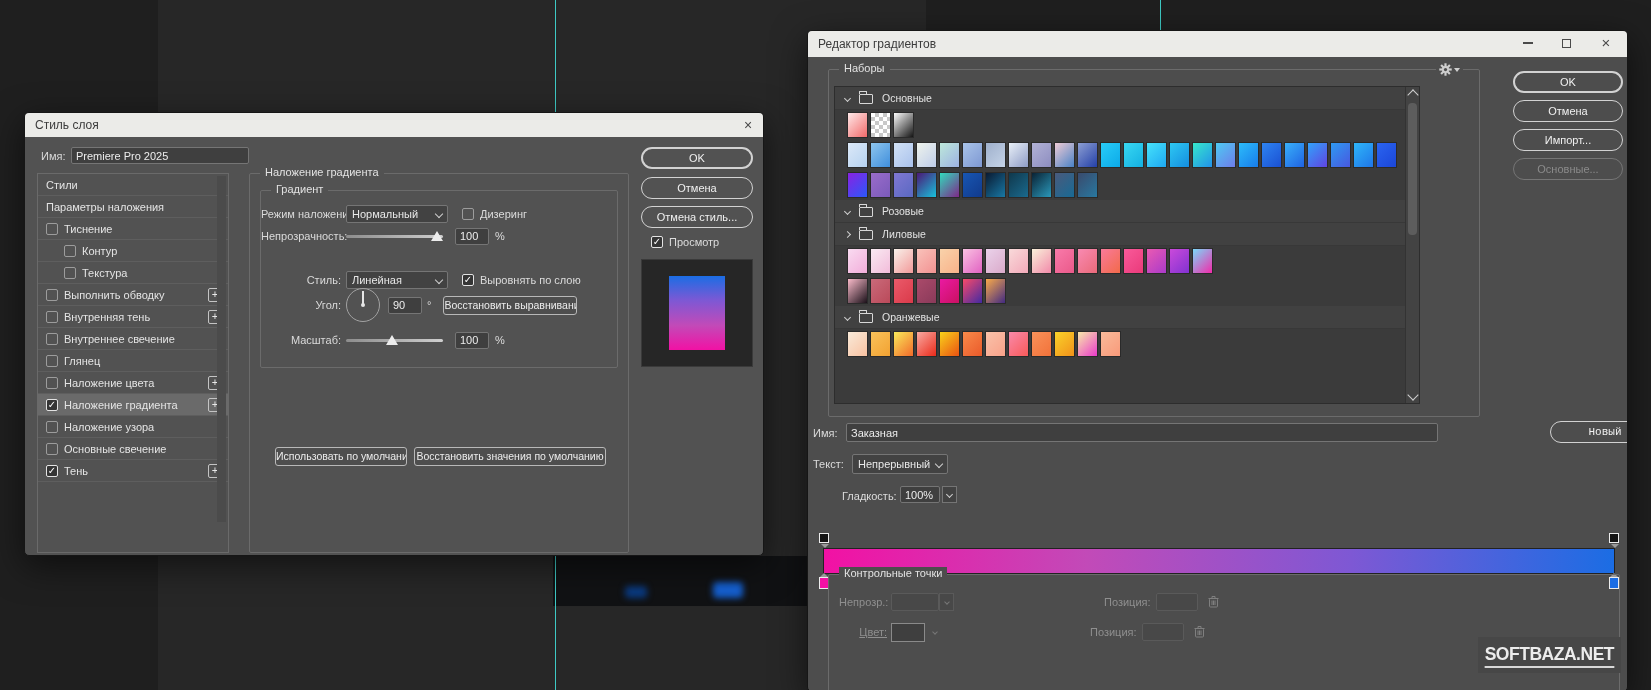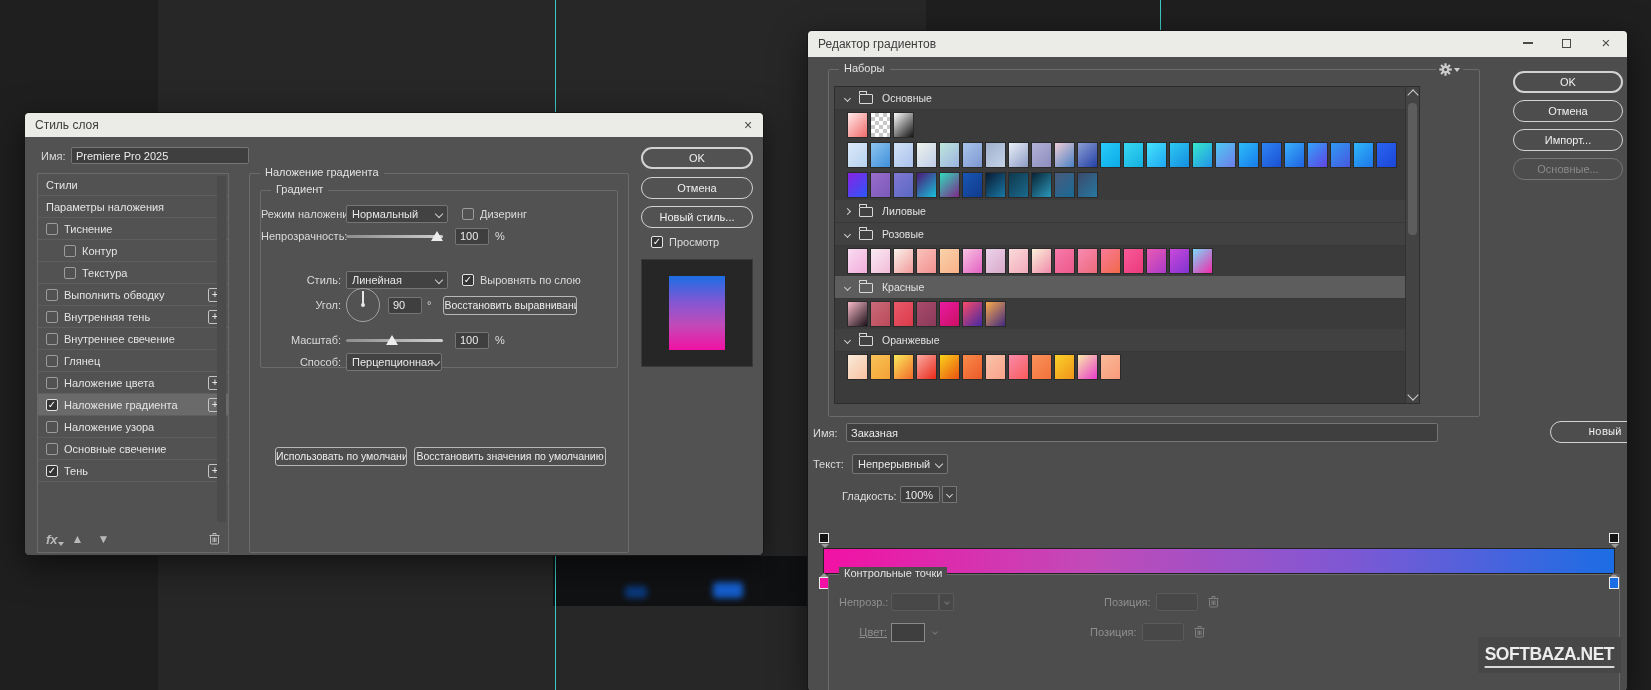--- a/index.html
+++ b/index.html
@@ -149,33 +149,20 @@
             <span class="cb"></span>
             <span>Основные свечение</span>
           </div>
           <div class="ls-item">
             <span class="cb on"></span>
             <span>Тень</span>
             <span class="plus">+</span>
           </div>
         </div>
       <div style="position:absolute;right:2px;top:2px;bottom:30px;width:9px;background:#4b4b4b;"></div>
-      <div class="ls-foot">
-        <span class="fxi">fx</span>
-        <span style="font-size:12px;">▲</span>
-        <span style="font-size:12px;">▼</span>
-        <span style="margin-left:auto;" class="trash">
-          <svg viewBox="0 0 11 13" width="11" height="13">
-              <g fill="none" stroke="#bdbdbd" stroke-width="1">
-                <rect x="1.5" y="3.5" width="8" height="8.5" rx="1"></rect>
-                <path d="M0.5 3.5h10 M4 3.5V1.5h3v2 M4 5.5v4.5 M5.5 5.5v4.5 M7 5.5v4.5"></path>
-              </g>
-            </svg>
-        </span>
-      </div>
     </div>
 
     <div class="groupbox" style="left:224px;top:60px;width:380px;height:380px;">
       <span class="grouplabel">Наложение градиента</span>
 
       <div class="groupbox" style="left:10px;top:16px;width:358px;height:178px;background:#525252;">
         <span class="grouplabel" style="background:#525252;">Градиент</span>
 
         <div class="irow" style="top:14px;">
           <span class="ilabel">Режим наложения:</span>
@@ -222,36 +209,29 @@
         <div class="irow" style="top:140px;">
           <span class="ilabel">Масштаб:</span>
           <div class="slider">
             <div class="track"></div>
             <div class="thumb" style="left:calc(47% - 6px);"></div>
           </div>
           <input class="valbox" style="margin-left: 12px;" value="100">
           <span style="margin-left:6px;">%</span>
         </div>
 
-        <div class="irow" style="top:162px;">
-          <span class="ilabel">Способ:</span>
-          <div class="dropdown" style="width:96px;">
-            <span>Перцепционная</span>
-              <span class="chev"></span>
-          </div>
-        </div>
       </div>
 
       <div class="rectbtn" style="left:25px;top:273px;width:132px;">Использовать по умолчанию</div>
       <div class="rectbtn" style="left:164px;top:273px;width:192px;">Восстановить значения по умолчанию</div>
     </div>
 
     <div class="pill default" style="left:616px;top:34px;width:112px;">OK</div>
     <div class="pill" style="left:616px;top:64px;width:112px;">Отмена</div>
-    <div class="pill" style="left:616px;top:93px;width:112px;">Новый стиль...</div>
+    <div class="pill" style="left:616px;top:93px;width:112px;">Отмена стиль...</div>
     <div style="position:absolute;left:626px;top:123px;display:flex;align-items:center;">
       <span class="cb on"></span>
       <span style="margin-left:6px;">Просмотр</span>
     </div>
     <div id="ls-preview-box">
       <div id="ls-preview-grad" style="background: linear-gradient(rgb(27, 109, 228), rgb(126, 88, 212), rgb(194, 74, 184), rgb(242, 17, 164));"></div>
     </div>
   </div>
 
   <div id="ge" class="dialog" style="left:807px;top:30px;width:821px;height:662px;background:#4d4d4d;">
@@ -328,51 +308,46 @@
             <span class="swatch" style="background: linear-gradient(135deg, rgb(76, 24, 118), rgb(24, 192, 218));"></span>
             <span class="swatch" style="background: linear-gradient(135deg, rgb(50, 218, 188), rgb(126, 40, 136));"></span>
             <span class="swatch" style="background: linear-gradient(135deg, rgb(24, 86, 178), rgb(17, 58, 140));"></span>
             <span class="swatch" style="background: linear-gradient(135deg, rgb(10, 26, 50), rgb(24, 120, 164));"></span>
             <span class="swatch" style="background: linear-gradient(135deg, rgb(16, 56, 76), rgb(26, 106, 142));"></span>
             <span class="swatch" style="background: linear-gradient(135deg, rgb(10, 34, 52), rgb(42, 152, 186));"></span>
             <span class="swatch" style="background: linear-gradient(135deg, rgb(74, 90, 124), rgb(24, 106, 148));"></span>
             <span class="swatch" style="background: linear-gradient(135deg, rgb(58, 74, 108), rgb(40, 120, 160));"></span>
           </div>
           <div class="folder-row">
+            <span class="chev" style="width: 5px; height: 5px; margin-left: 2px;"></span>
+            <span class="folder-ico"></span>
+            <span>Розовые</span>
+          </div>
+          <div class="folder-row">
             <span class="chev right" style="width: 5px; height: 5px; margin-left: 2px;"></span>
             <span class="folder-ico"></span>
             <span>Лиловые</span>
-          </div>
-          <div class="folder-row">
-            <span class="chev" style="width: 5px; height: 5px; margin-left: 2px;"></span>
-            <span class="folder-ico"></span>
-            <span>Розовые</span>
           </div>
           <div class="swatch-row">
             <span class="swatch" style="background: linear-gradient(135deg, rgb(249, 219, 241), rgb(242, 174, 218));"></span>
             <span class="swatch" style="background: linear-gradient(135deg, rgb(249, 234, 242), rgb(242, 188, 218));"></span>
             <span class="swatch" style="background: linear-gradient(135deg, rgb(249, 241, 234), rgb(242, 154, 154));"></span>
             <span class="swatch" style="background: linear-gradient(135deg, rgb(249, 194, 186), rgb(242, 146, 146));"></span>
             <span class="swatch" style="background: linear-gradient(135deg, rgb(249, 210, 170), rgb(249, 178, 138));"></span>
             <span class="swatch" style="background: linear-gradient(135deg, rgb(249, 194, 226), rgb(226, 98, 194));"></span>
             <span class="swatch" style="background: linear-gradient(135deg, rgb(234, 210, 234), rgb(218, 170, 202));"></span>
             <span class="swatch" style="background: linear-gradient(135deg, rgb(249, 218, 218), rgb(242, 170, 186));"></span>
             <span class="swatch" style="background: linear-gradient(135deg, rgb(249, 241, 218), rgb(242, 138, 170));"></span>
             <span class="swatch" style="background: linear-gradient(135deg, rgb(249, 122, 170), rgb(234, 90, 138));"></span>
             <span class="swatch" style="background: linear-gradient(135deg, rgb(249, 138, 178), rgb(234, 106, 122));"></span>
             <span class="swatch" style="background: linear-gradient(135deg, rgb(249, 122, 154), rgb(242, 106, 74));"></span>
             <span class="swatch" style="background: linear-gradient(135deg, rgb(249, 90, 154), rgb(234, 58, 122));"></span>
             <span class="swatch" style="background: linear-gradient(135deg, rgb(234, 90, 178), rgb(170, 58, 202));"></span>
             <span class="swatch" style="background: linear-gradient(135deg, rgb(202, 74, 218), rgb(130, 50, 210));"></span>
             <span class="swatch" style="background: linear-gradient(135deg, rgb(122, 218, 249), rgb(242, 42, 170));"></span>
-          </div>
-          <div class="folder-row sel">
-            <span class="chev" style="width: 5px; height: 5px; margin-left: 2px;"></span>
-            <span class="folder-ico"></span>
-            <span>Красные</span>
           </div>
           <div class="swatch-row">
             <span class="swatch" style="background: linear-gradient(135deg, rgb(249, 186, 201), rgb(26, 16, 25));"></span>
             <span class="swatch" style="background: linear-gradient(135deg, rgb(202, 106, 122), rgb(186, 74, 90));"></span>
             <span class="swatch" style="background: linear-gradient(135deg, rgb(234, 90, 106), rgb(218, 58, 74));"></span>
             <span class="swatch" style="background: linear-gradient(135deg, rgb(170, 74, 106), rgb(138, 58, 90));"></span>
             <span class="swatch" style="background: linear-gradient(135deg, rgb(234, 26, 162), rgb(202, 16, 98));"></span>
             <span class="swatch" style="background: linear-gradient(135deg, rgb(249, 74, 106), rgb(66, 42, 162));"></span>
             <span class="swatch" style="background: linear-gradient(135deg, rgb(249, 170, 74), rgb(66, 42, 130));"></span>
           </div>

